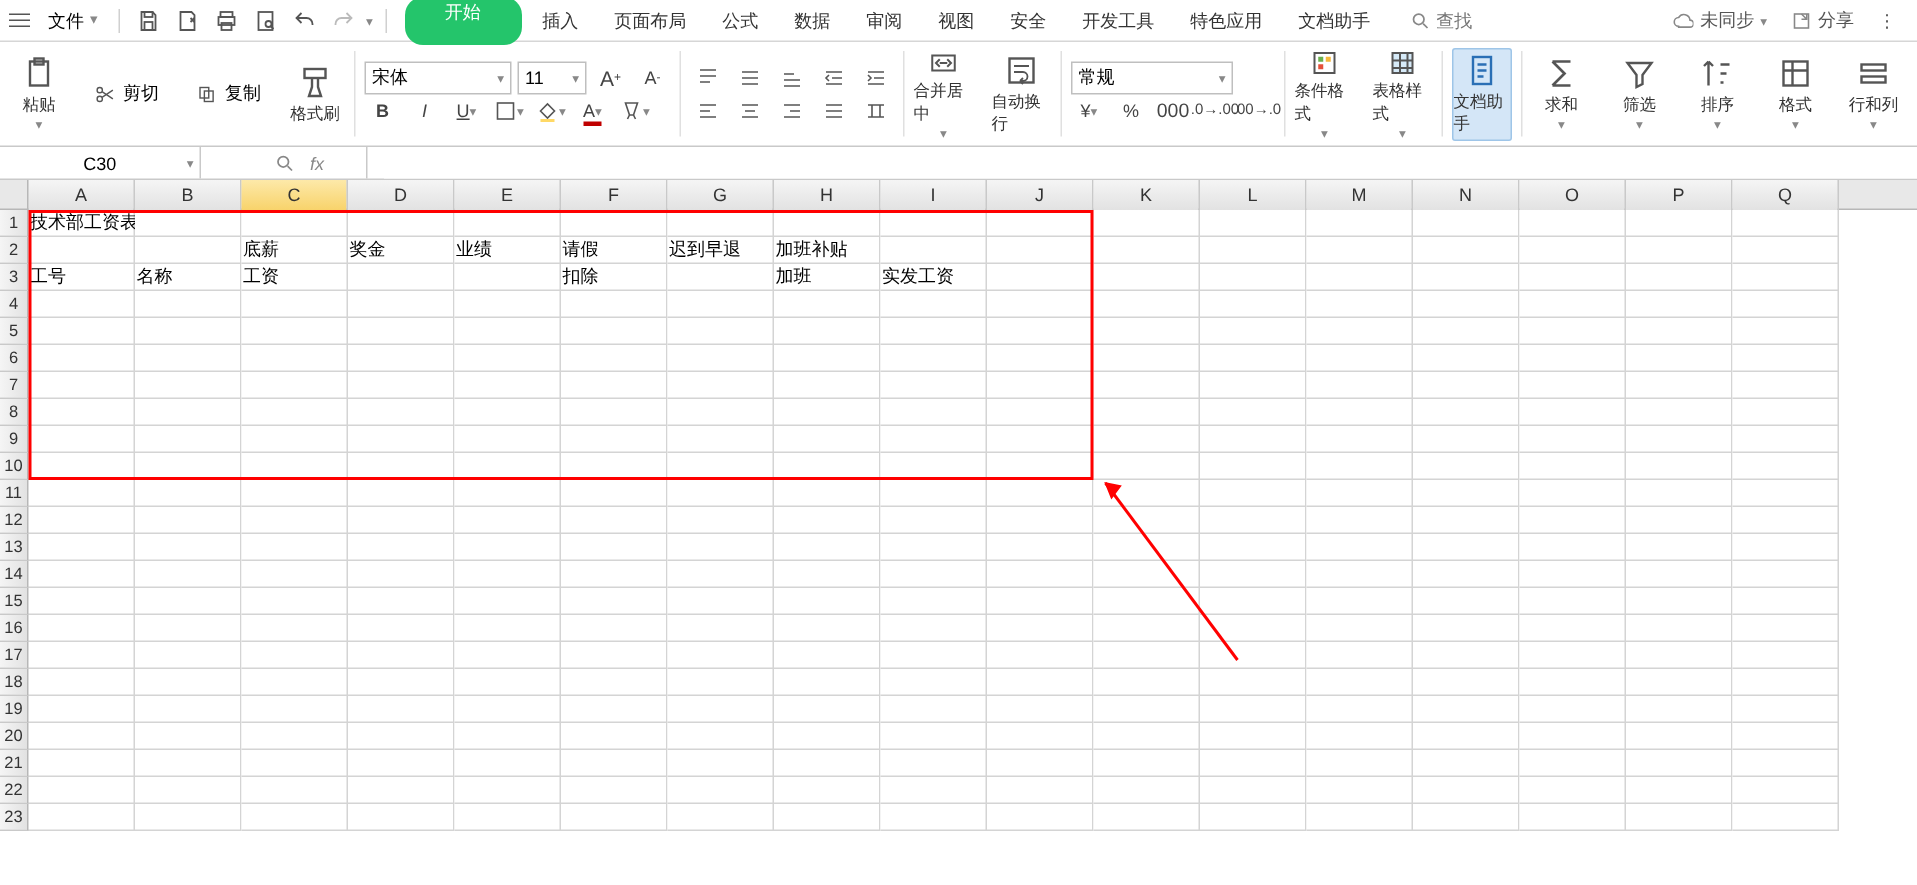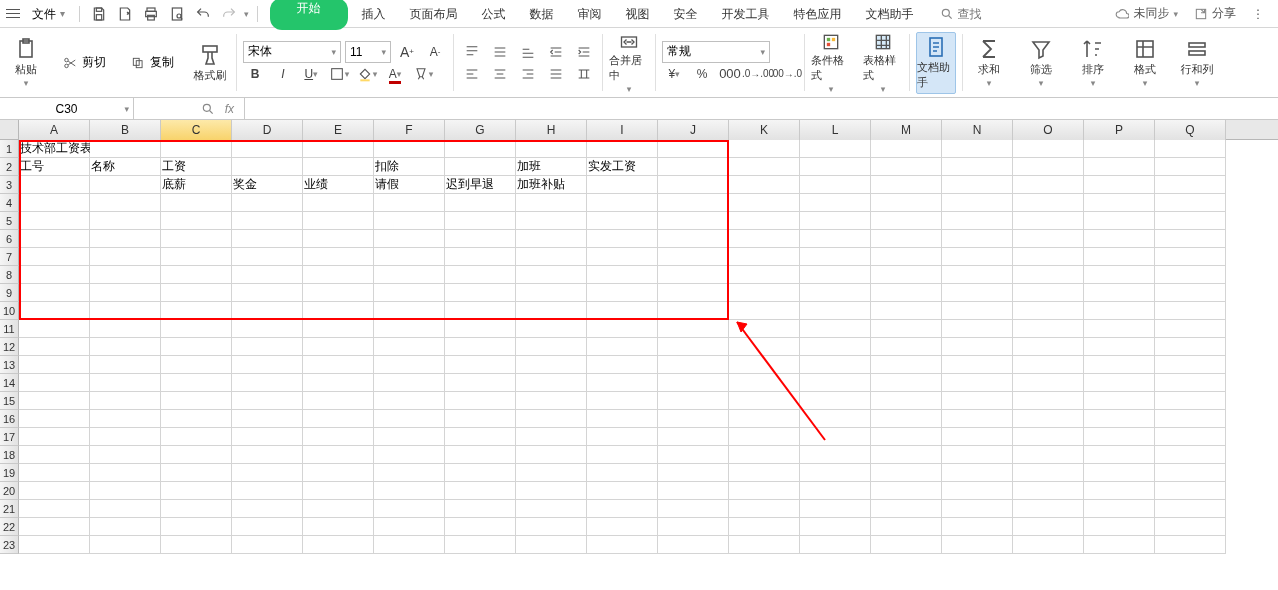--- a/index.html
+++ b/index.html
@@ -41,21 +41,21 @@
 .chev-sm { font-size: 9px; color: #888; }
 .clip-stack { display: flex; flex-direction: row; gap: 16px; justify-content: center;}
 .clip-item { display: flex; align-items: center; gap: 4px; height: 20px; padding: 0 4px;}
 .clip-item svg { width: 16px; height: 14px; }
 
 
 .fbar-row { height: 22px; background: #fff; border-bottom: 1px solid #c9c9c9; display: flex; align-items: stretch; gap: 11px; }
 .name-box { width: 134px; border-right: 1px solid #c9c9c9; display: flex; align-items: center; justify-content: flex-end; padding: 0 8px; position: relative;}
 .name-box input { border: none; outline: none; width: 100%; text-align: center; }
 .name-box .chev { position: absolute; right: 4px; font-size: 9px; color: #888;}
-.fbar-tools { width: 100px; border-right: 1px solid #c9c9c9; display: flex; align-items: center; justify-content: flex-end; gap: 10px; padding-right: 10px; color: #888;}
+.fbar-tools { width: 100px; border-right: 1px solid #c9c9c9; display: flex; align-items: center; justify-content: flex-end; gap: 10px; padding-right: 28px; color: #888;}
 .fbar-tools svg { width: 14px; height: 14px; }
 .fbar { flex: 1; }
 .fbar input { border: none; outline: none; width: 100%; height: 100%; padding: 0 6px;}
 
 
 .grid-wrap { position: relative; background: #fff; }
 .corner { position: absolute; left: 0; top: 0; width: 19px; height: 20px; background: #e8e8e8; border-right: 1px solid #b7b7b7; border-bottom: 1px solid #b7b7b7; z-index: 3;}
 .col-hdrs { position: absolute; left: 19px; right:0; top: 0; height: 20px; display: flex; z-index: 2; background: #e8e8e8; border-bottom: 1px solid #b7b7b7;}
 .col-hdr { width: 71px; flex-shrink: 0; height: 20px; text-align: center; line-height: 20px; color: #333; border-right: 1px solid #c9c9c9; background: linear-gradient(#f5f5f5,#e2e2e2);}
 .col-hdr.sel { background: linear-gradient(#fde9a9,#f8d36b); }
@@ -321,20 +321,29 @@
   <div class="ribbon-sep"></div>
 
   <div class="ribbon-group">
     <div class="big-btn">
       <svg viewBox="0 0 24 24" fill="none" stroke="#555" stroke-width="1.6">
           <rect x="3" y="6" width="18" height="12"></rect>
           <path d="M9 12h6M9 9l-3 3 3 3M15 9l3 3-3 3"></path>
         </svg>
       <span class="lbl">合并居中</span>
         <span class="chev">▾</span>
+    </div>
+  </div>
+  <div class="ribbon-group">
+    <div class="big-btn">
+      <svg viewBox="0 0 24 24" fill="none" stroke="#555" stroke-width="1.6">
+          <rect x="4" y="4" width="16" height="16"></rect>
+          <path d="M7 9h10M7 13h6a3 3 0 010 6h-2m0 0l2-2m-2 2l2 2" stroke-width="1.2"></path>
+        </svg>
+      <span class="lbl">自动换行</span>
     </div>
   </div>
   <div class="ribbon-sep"></div>
 
   <div class="ribbon-group" style="align-items:flex-start;">
     <div class="mini-row">
       <div class="num-fmt">
         <span>常规</span>
         <span class="chev-sm">▾</span>
       </div>
@@ -519,58 +528,58 @@
         <div class="cell"></div>
         <div class="cell"></div>
         <div class="cell"></div>
         <div class="cell"></div>
         <div class="cell"></div>
         <div class="cell"></div>
         <div class="cell"></div>
         <div class="cell"></div>
       </div>
       <div class="cell-row">
-        <div class="cell">工号</div>
-        <div class="cell">名称</div>
-        <div class="cell">工资</div>
-        <div class="cell"></div>
-        <div class="cell"></div>
-        <div class="cell">扣除</div>
-        <div class="cell"></div>
-        <div class="cell">加班</div>
-        <div class="cell">实发工资</div>
-        <div class="cell"></div>
-        <div class="cell"></div>
-        <div class="cell"></div>
-        <div class="cell"></div>
-        <div class="cell"></div>
-        <div class="cell"></div>
-        <div class="cell"></div>
-        <div class="cell"></div>
-      </div>
-      <div class="cell-row">
         <div class="cell"></div>
         <div class="cell"></div>
         <div class="cell">底薪</div>
         <div class="cell">奖金</div>
         <div class="cell">业绩</div>
         <div class="cell">请假</div>
         <div class="cell">迟到早退</div>
         <div class="cell">加班补贴</div>
         <div class="cell"></div>
         <div class="cell"></div>
         <div class="cell"></div>
         <div class="cell"></div>
         <div class="cell"></div>
         <div class="cell"></div>
         <div class="cell"></div>
         <div class="cell"></div>
         <div class="cell"></div>
       </div>
       <div class="cell-row">
+        <div class="cell">工号</div>
+        <div class="cell">名称</div>
+        <div class="cell">工资</div>
+        <div class="cell"></div>
+        <div class="cell"></div>
+        <div class="cell">扣除</div>
+        <div class="cell"></div>
+        <div class="cell">加班</div>
+        <div class="cell">实发工资</div>
+        <div class="cell"></div>
+        <div class="cell"></div>
+        <div class="cell"></div>
+        <div class="cell"></div>
+        <div class="cell"></div>
+        <div class="cell"></div>
+        <div class="cell"></div>
+        <div class="cell"></div>
+      </div>
+      <div class="cell-row">
         <div class="cell"></div>
         <div class="cell"></div>
         <div class="cell"></div>
         <div class="cell"></div>
         <div class="cell"></div>
         <div class="cell"></div>
         <div class="cell"></div>
         <div class="cell"></div>
         <div class="cell"></div>
         <div class="cell"></div>

